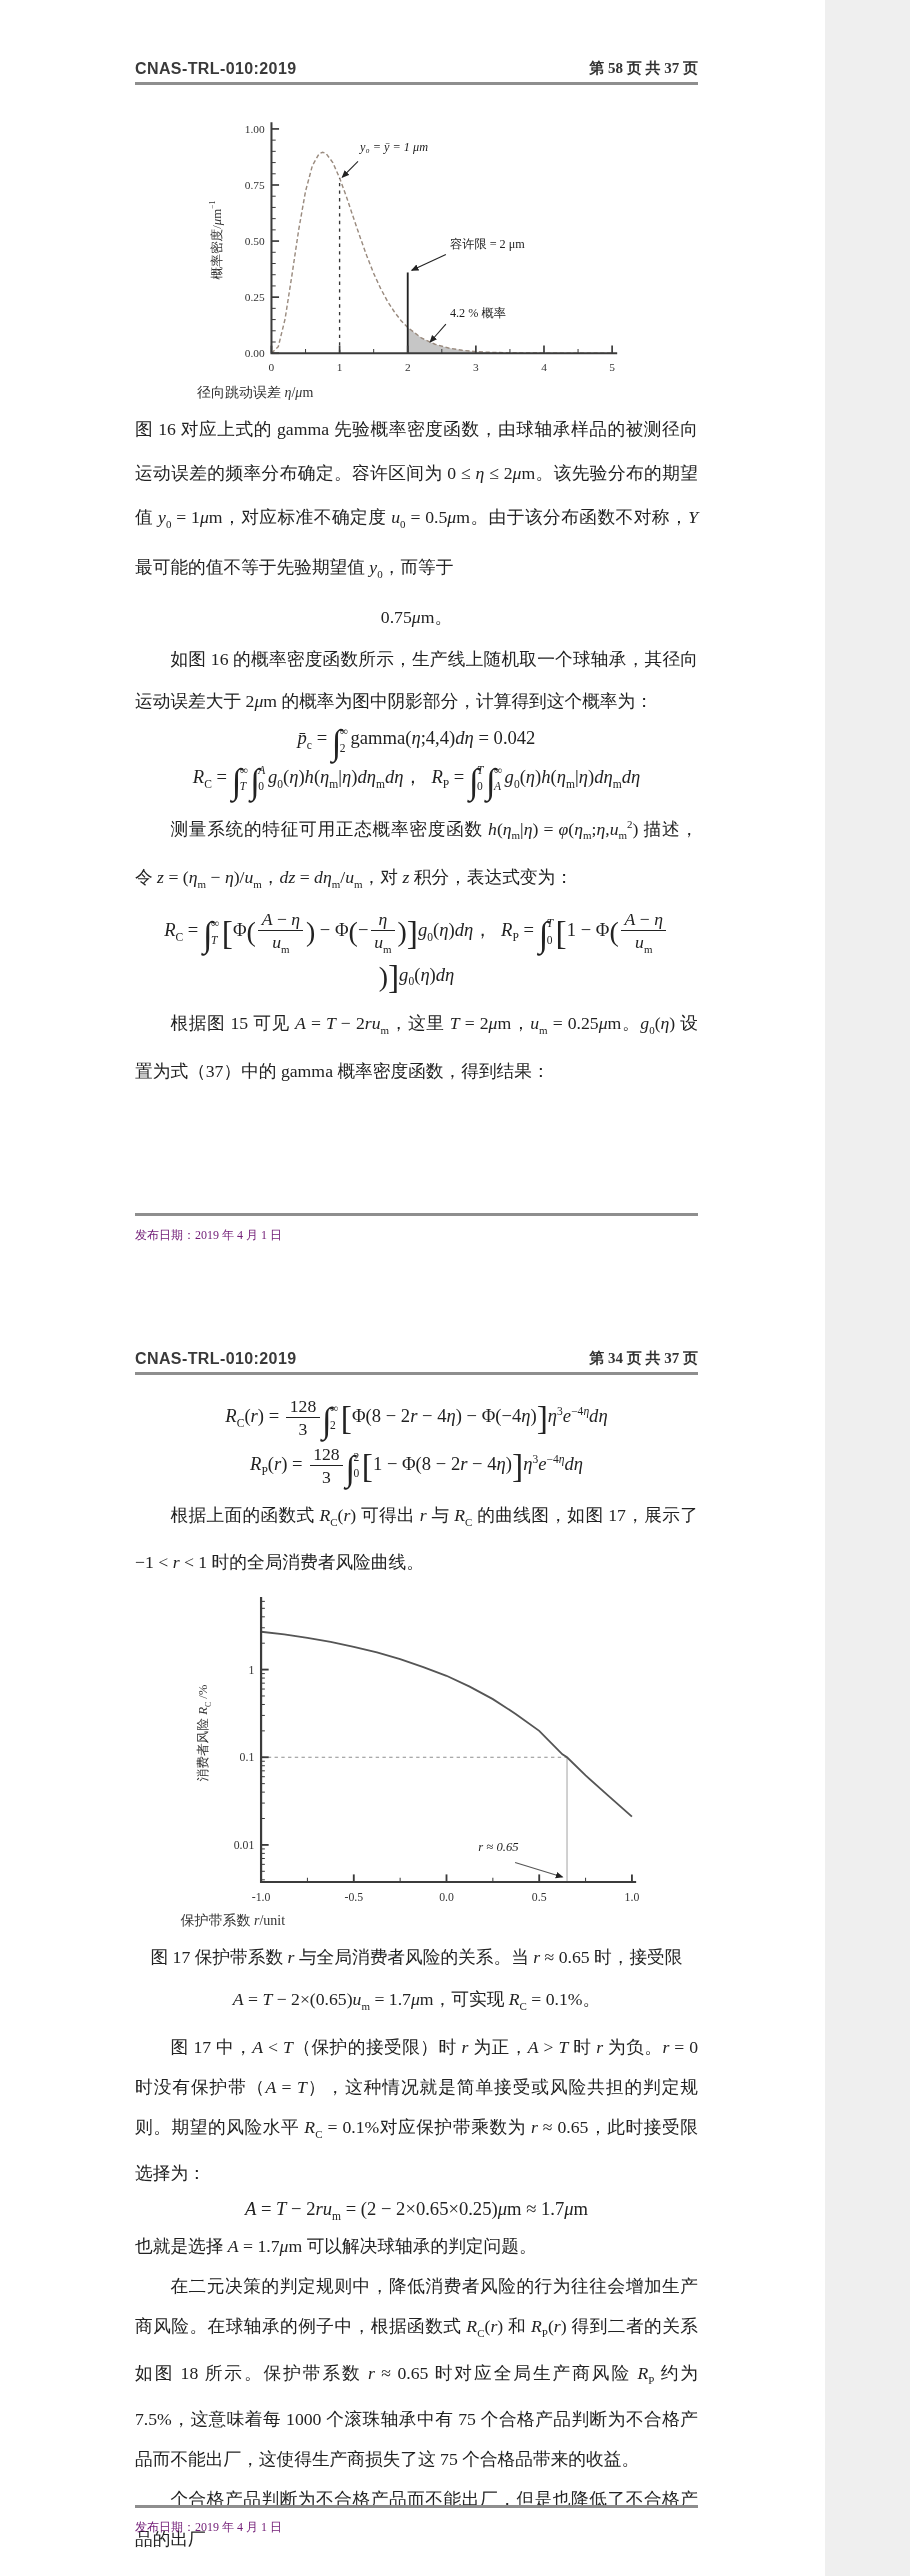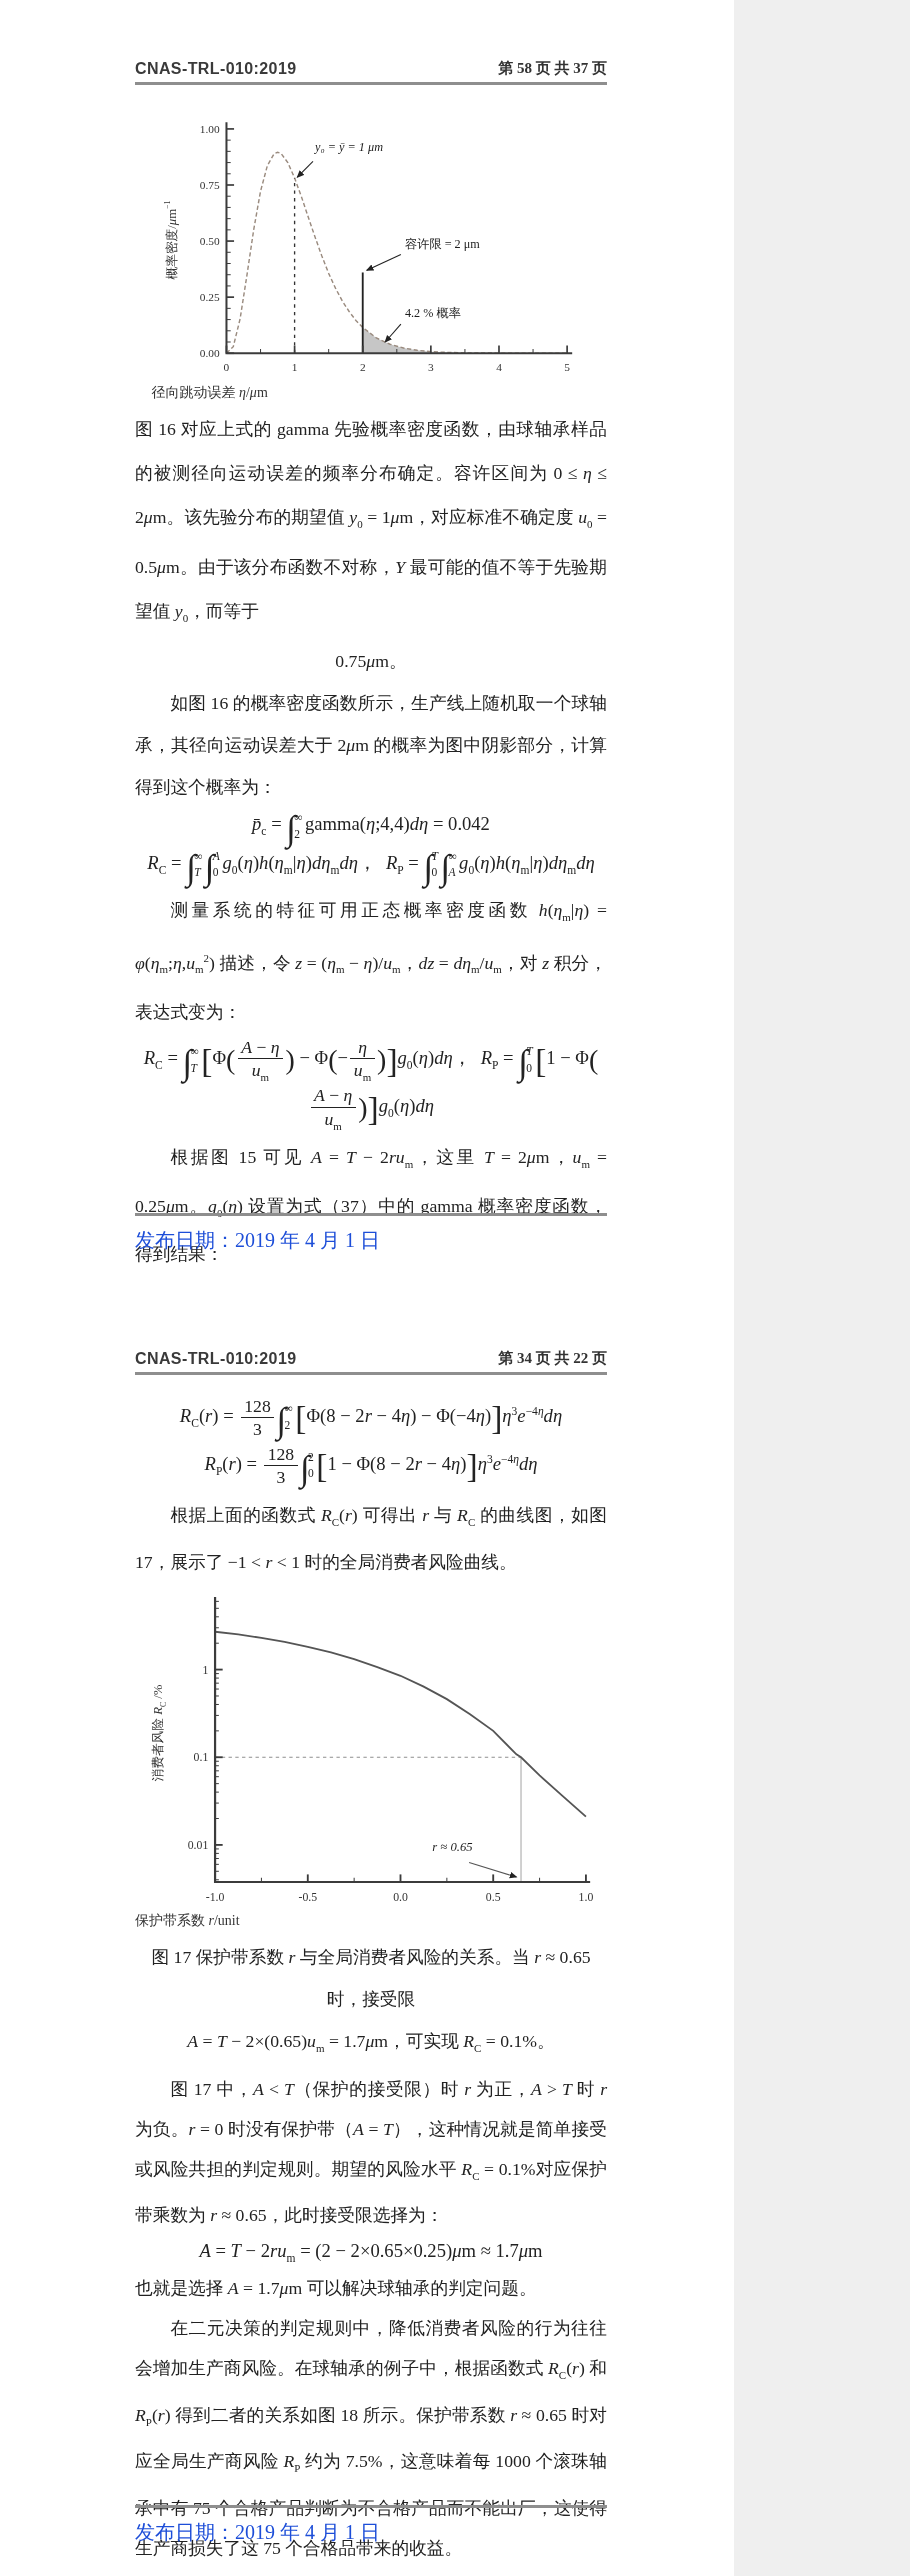--- a/index.html
+++ b/index.html
@@ -1,16 +1,16 @@
 <!DOCTYPE html>
 <html style="font-size:13.5px"><head>
 <meta charset="utf-8">
 <style>
   html,body{margin:0;padding:0;background:#efefef;}
-  .canvas{width:734px;background:#ffffff;box-shadow:inset 0 0 0 0.8px #e4e4e4;
+  .canvas{width:825px;background:#ffffff;box-shadow:inset 0 0 0 0.8px #e4e4e4;
           font-family:"Liberation Serif","DejaVu Serif",serif;color:#222;}
   .sheet{position:relative;overflow:hidden;background:#fff;}
   .sheet1{height:1312px;}
   .sheet2{height:1264px;}
   .inner{padding:59px 127px 0 135px;}
   .inner2{padding:37px 127px 0 135px;}
   .hd{display:flex;justify-content:space-between;align-items:flex-end;}
   .hd .left{font-family:"Liberation Sans","DejaVu Sans",sans-serif;font-weight:bold;
             font-size:16px;color:#3a3a3a;letter-spacing:0.4px;}
   .hd .right{font-size:15px;font-weight:600;color:#333;}
@@ -37,21 +37,21 @@
         margin:0 2.5px 0 -1.7px;text-align:left;}
   .frac{display:inline-flex;flex-direction:column;vertical-align:middle;
         margin:0 2.5px;line-height:1.25;font-size:0.95em;}
   .frac .fn{border-bottom:1.3px solid #222;padding:0 3.4px;}
   .frac .fd{padding:0 3.4px;}
   .bb{font-size:1.8em;vertical-align:-0.22em;}
   .bp{font-size:1.5em;vertical-align:-0.18em;}
   .pfoot{position:absolute;left:135px;right:127px;}
   .pf1{top:1213px;} .pf2{top:1193px;}
   .rule2{height:2.5px;background:#8e8e8e;margin-bottom:11px;}
-  .pub{font-size:20px;color:#1d4ed8;}
+  .pub{font-size:12px;color:#701a75;}
   svg text{font-family:"Liberation Serif","DejaVu Serif",serif;}
 </style>
 </head>
 <body>
 
 <div class="canvas">
 
   <section class="sheet sheet1">
     <div class="inner">
       <div class="hd">
@@ -170,21 +170,21 @@
     <div class="pfoot pf1">
       <div class="rule2"></div>
       <div class="pub">发布日期：2019 年 4 月 1 日</div>
     </div>
   </section>
 
   <section class="sheet sheet2 p2">
     <div class="inner2">
       <div class="hd">
         <span class="left">CNAS-TRL-010:2019</span>
-        <span class="right">第 34 页 共 22 页</span>
+        <span class="right">第 34 页 共 37 页</span>
       </div>
       <div class="rule"></div>
 
       <div style="margin-top:20px;">
         <div class="fline"><i>R</i><sub>C</sub>(<i>r</i>) = <span class="frac">
               <span class="fn">128</span>
               <span class="fd">3</span>
             </span><span class="ii">∫</span><span class="lims">
               <span>∞</span>
               <span>2</span>

